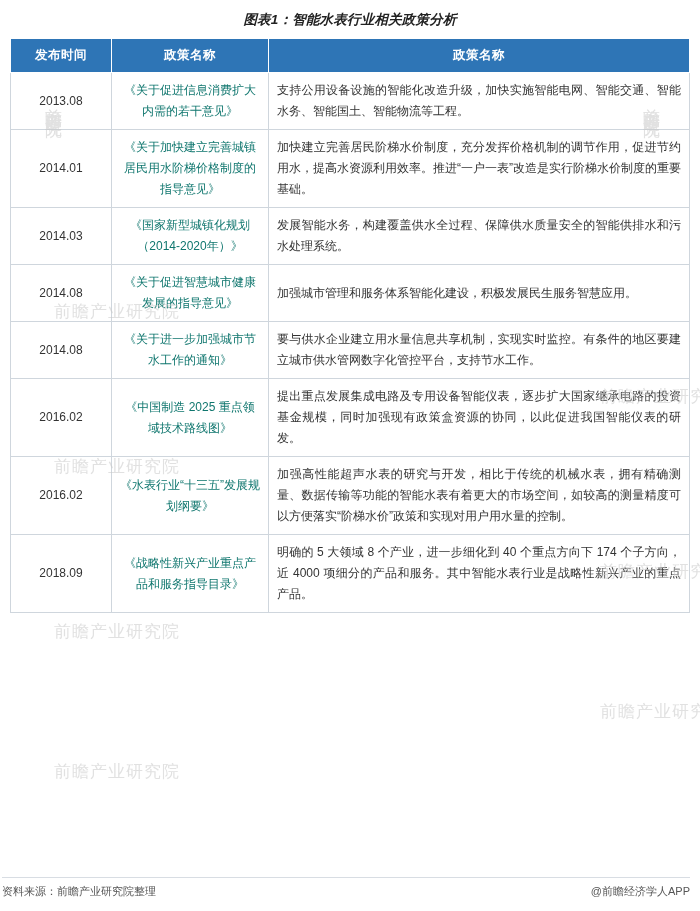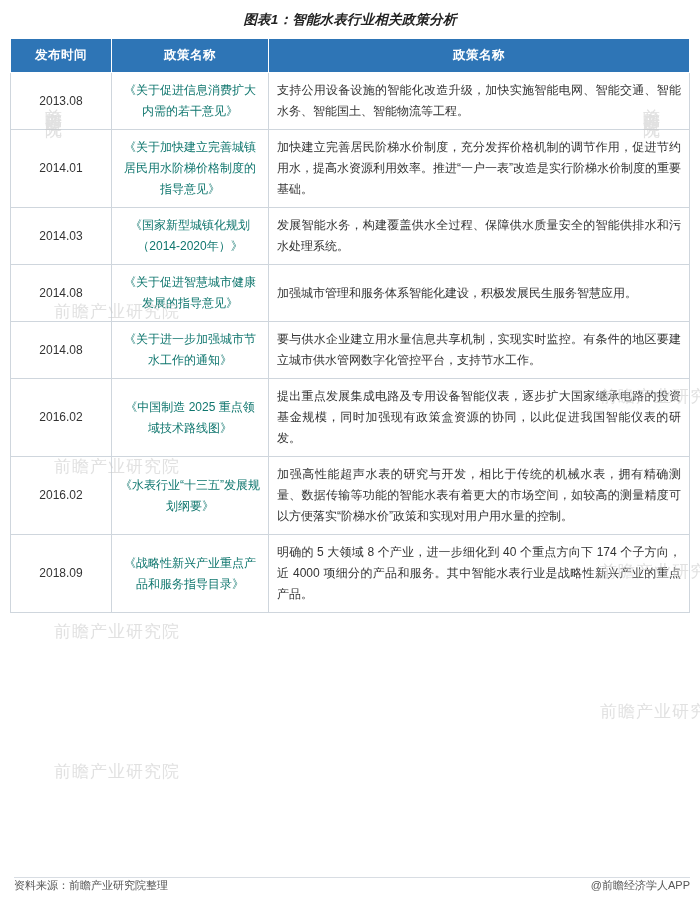--- a/index.html
+++ b/index.html
@@ -66,25 +66,26 @@
     width: 148px;
     color: #0f766e;
   }
   td.c-desc {
     text-align: justify;
     color: #333333;
     margin-left: 27px;
   }
   .footer {
     position: absolute;
-    left: 14px;
+    left: 2px;
     right: 10px;
     bottom: 8px;
     height: 26px;
     border-top: 1px solid #d8dde3;
+    padding-top: 6px;
     box-sizing: border-box;
   }
   .footer .src {
     float: left;
     font-size: 11px;
     color: #555555;
   }
   .footer .brand {
     float: right;
     font-size: 11px;

